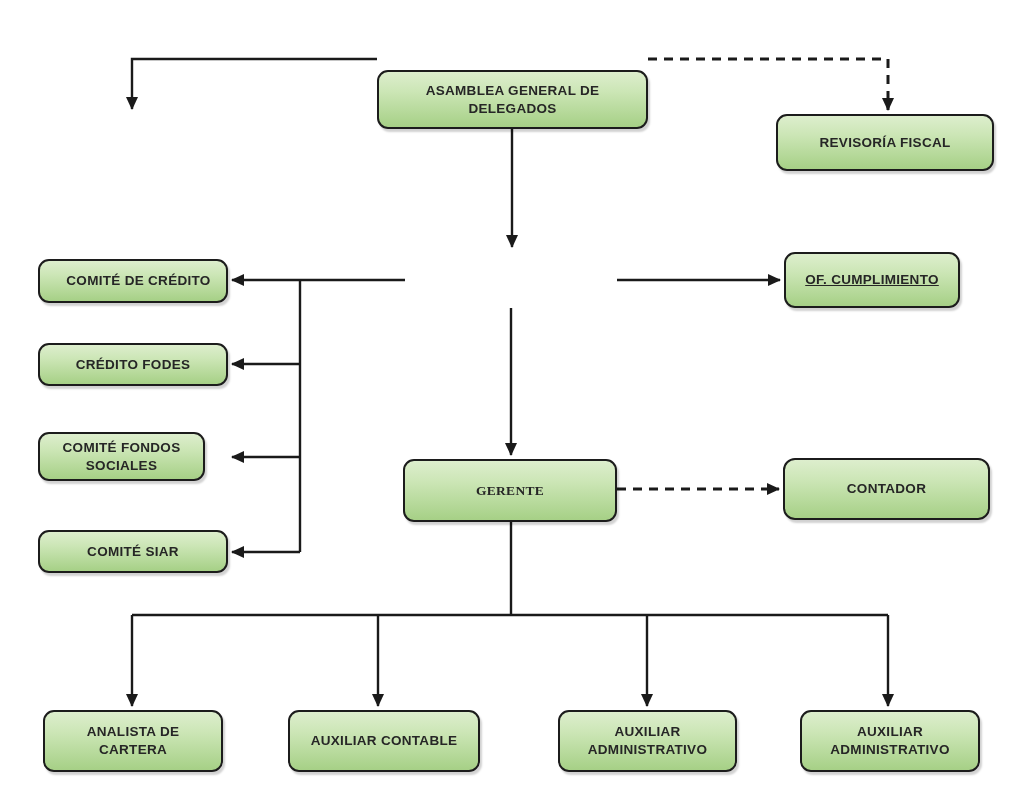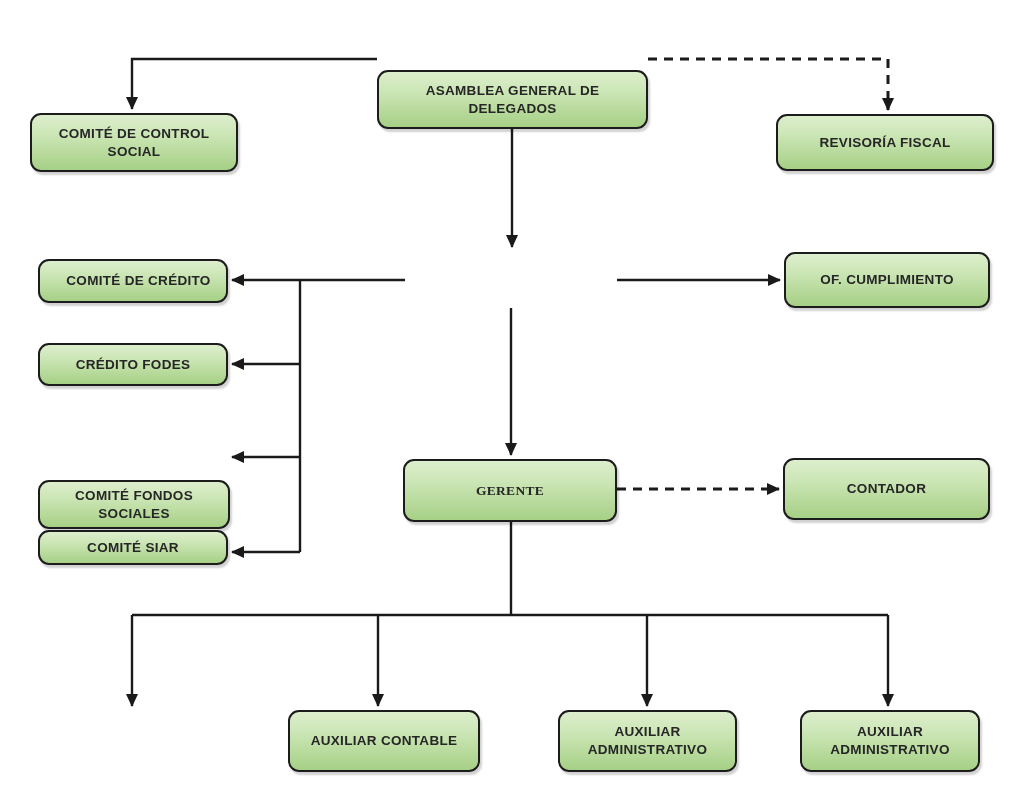--- a/index.html
+++ b/index.html
@@ -37,27 +37,27 @@
     font-weight: bold;
     font-size: 13.5px;
     line-height: 1.3;
     letter-spacing: 0.3px;
   }
   
   #n-asamblea   { left:377px; top:30px;  width:271px; height:59px;margin-top:40px; }
   #n-control    { left:30px;  top:113px; width:208px; height:59px; }
   #n-revisoria  { left:776px; top:114px; width:218px; height:57px; }
   #n-junta      { left:405px; top:251px; width:212px; height:57px; }
-  #n-cumpli     { left:784px; top:252px; width:206px; height:56px; }
+  #n-cumpli     { left:784px; top:252px; width:176px; height:56px;text-decoration:underline; }
   #n-credito    { left:38px;  top:259px; width:190px; height:44px;padding-left:21px; }
   #n-fodes      { left:38px;  top:343px; width:190px; height:43px; }
-  #n-fondos     { left:38px;  top:432px; width:192px; height:49px;margin-top:48px; }
-  #n-siar       { left:38px;  top:530px; width:190px; height:35px; }
+  #n-fondos     { left:38px;  top:432px; width:167px; height:49px; }
+  #n-siar       { left:38px;  top:530px; width:190px; height:43px; }
   #n-gerente    { left:403px; top:459px; width:214px; height:63px;font-family:Liberation Serif, serif; }
-  #n-contador   { left:783px; top:458px; width:207px; height:62px; }
+  #n-contador   { left:783px; top:458px; width:207px; height:62px;border-radius:12px; }
   #n-analista   { left:43px;  top:710px; width:180px; height:62px; }
   #n-auxcont    { left:288px; top:710px; width:192px; height:62px; }
   #n-auxadm1    { left:558px; top:710px; width:179px; height:62px; }
   #n-auxadm2    { left:800px; top:710px; width:180px; height:62px; }
 
   .edge { stroke:#1a1a1a; stroke-width:2.4; fill:none; }
   .edge.dashed { stroke-width:3; stroke-dasharray:9 7; }
 </style>
 </head>
 <body>
@@ -87,23 +87,20 @@
     <path class="edge" d="M647 615 L647 706" marker-end="url(#arrow)"></path>
     <path class="edge" d="M888 615 L888 706" marker-end="url(#arrow)"></path>
 
     <path class="edge dashed" d="M648 59 L888 59 L888 110" marker-end="url(#arrow)"></path>
     <path class="edge dashed" d="M617 489 L779 489" marker-end="url(#arrow)"></path>
   </svg>
 
   <div class="node" id="n-asamblea">
     <span>ASAMBLEA GENERAL DE DELEGADOS</span>
   </div>
-  <div class="node" id="n-control">
-    <span>COMITÉ DE CONTROL SOCIAL</span>
-  </div>
   <div class="node" id="n-revisoria">
     <span>REVISORÍA FISCAL</span>
   </div>
   <div class="node" id="n-cumpli">
     <span>OF. CUMPLIMIENTO</span>
   </div>
   <div class="node" id="n-credito">
     <span>COMITÉ DE CRÉDITO</span>
   </div>
   <div class="node" id="n-fodes">
@@ -114,20 +111,23 @@
   </div>
   <div class="node" id="n-siar">
     <span>COMITÉ SIAR</span>
   </div>
   <div class="node" id="n-gerente">
     <span>GERENTE</span>
   </div>
   <div class="node" id="n-contador">
     <span>CONTADOR</span>
   </div>
+  <div class="node" id="n-analista">
+    <span>ANALISTA DE CARTERA</span>
+  </div>
   <div class="node" id="n-auxcont">
     <span>AUXILIAR CONTABLE</span>
   </div>
   <div class="node" id="n-auxadm1">
     <span>AUXILIAR ADMINISTRATIVO</span>
   </div>
   <div class="node" id="n-auxadm2">
     <span>AUXILIAR ADMINISTRATIVO</span>
   </div>
 

